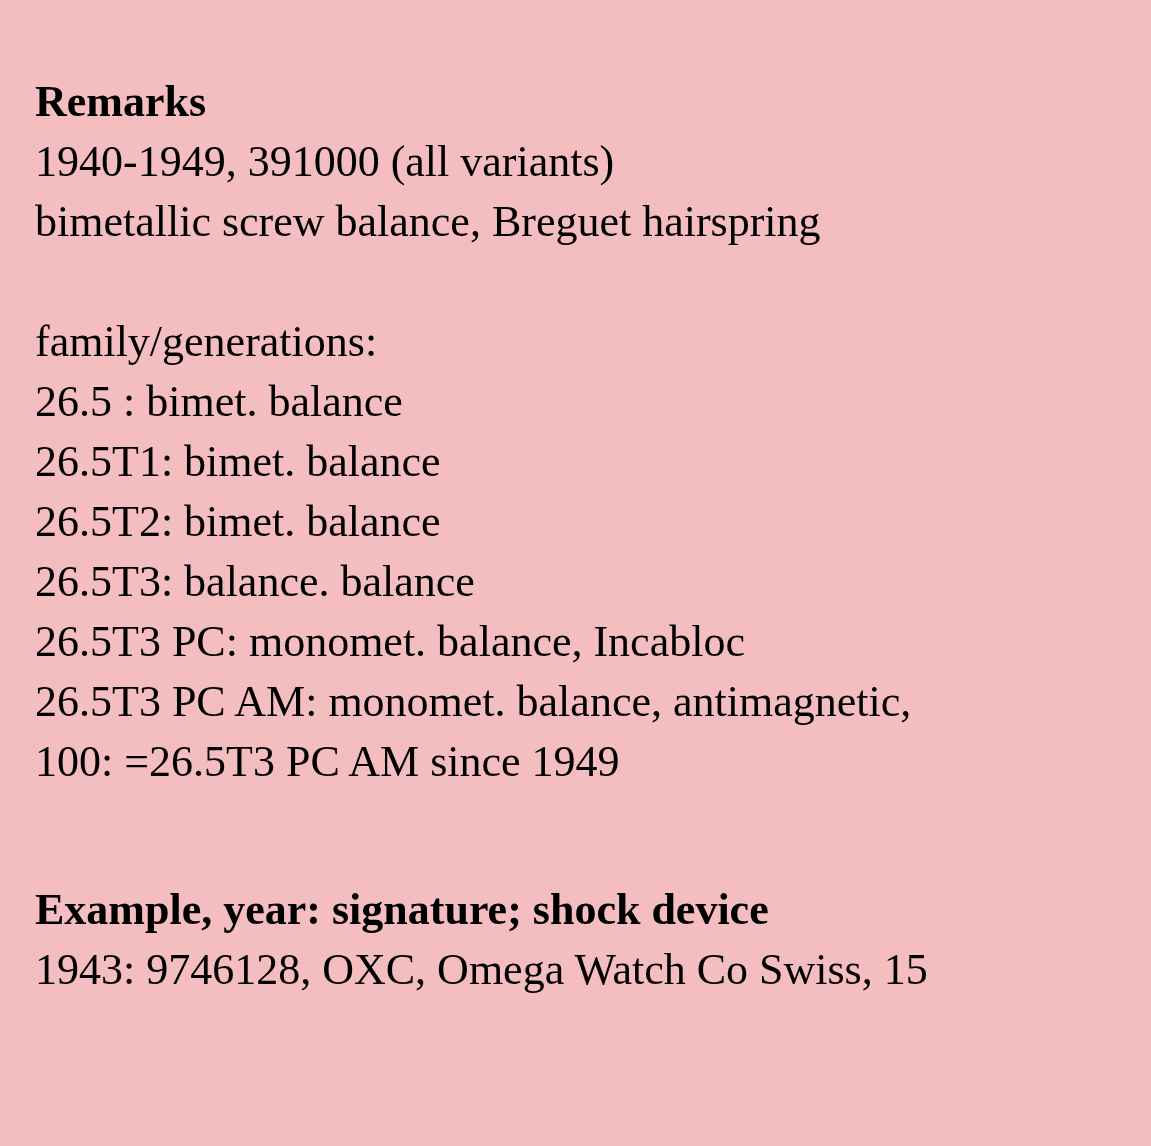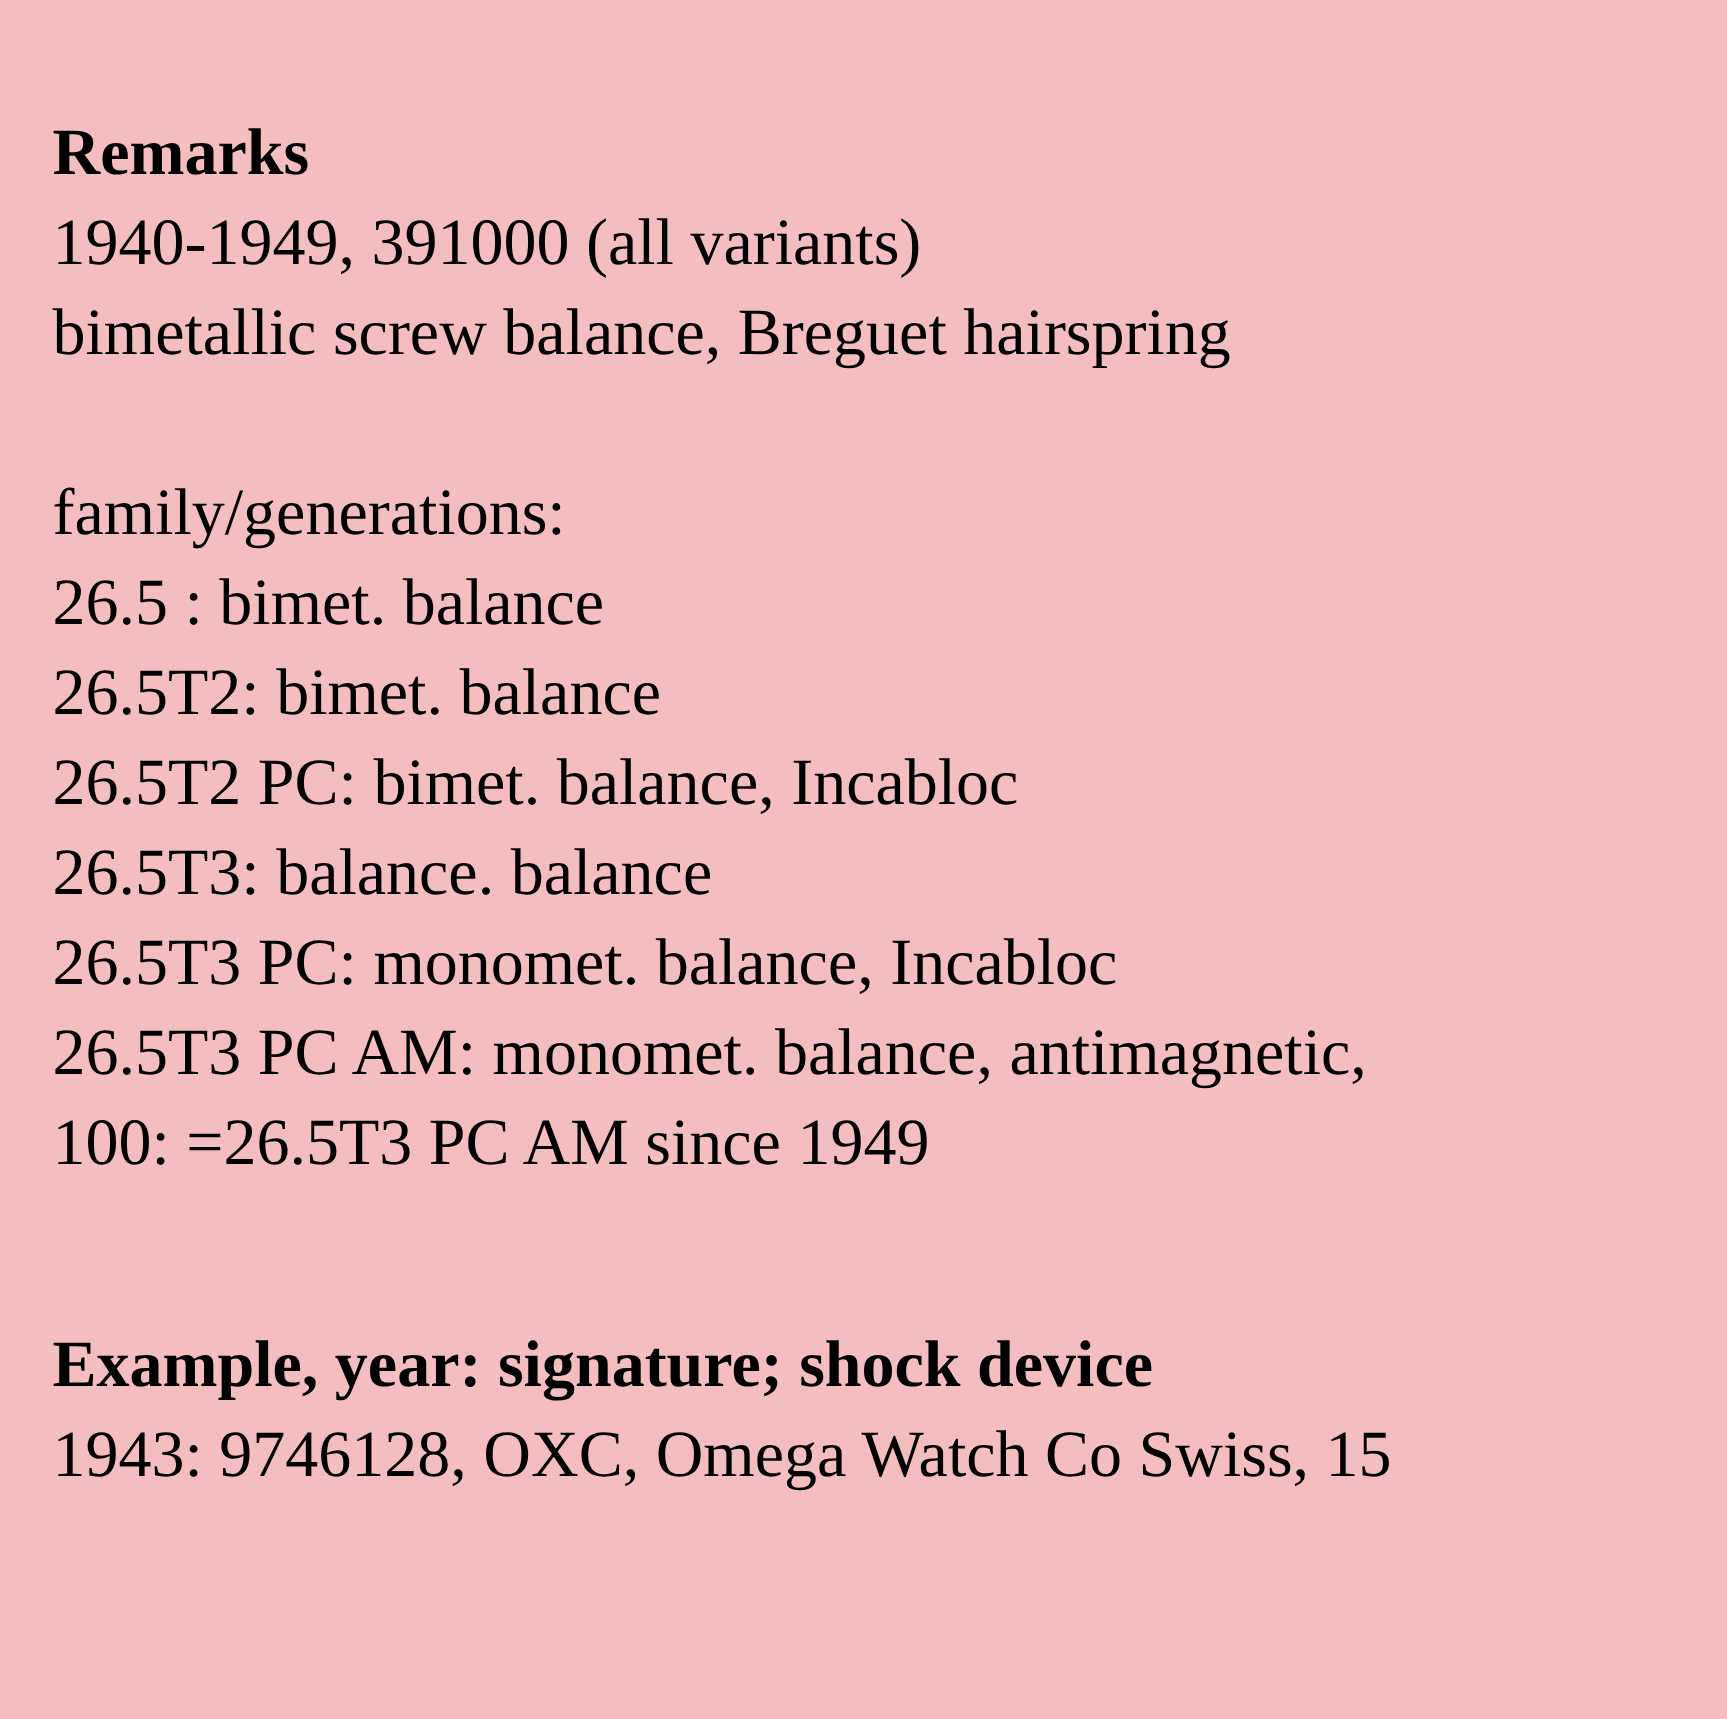--- a/index.html
+++ b/index.html
@@ -36,22 +36,22 @@
   <div class="line heading">Remarks</div>
   <div class="line">1940-1949, 391000 (all variants)</div>
   <div class="line">bimetallic screw balance, Breguet hairspring</div>
 </div>
 
 <div class="spacer"></div>
 
 <div>
   <div class="line">family/generations:</div>
   <div class="line">26.5 : bimet. balance</div>
+  <div class="line">26.5T1: bimet. balance</div>
   <div class="line">26.5T2: bimet. balance</div>
-  <div class="line">26.5T2 PC: bimet. balance, Incabloc</div>
   <div class="line">26.5T3: balance. balance</div>
   <div class="line">26.5T3 PC: monomet. balance, Incabloc</div>
   <div class="line">26.5T3 PC AM: monomet. balance, antimagnetic,</div>
   <div class="line">100: =26.5T3 PC AM since 1949</div>
 </div>
 
 <div class="spacer"></div>
 
 <div>
   <div class="line heading">Example, year: signature; shock device</div>

